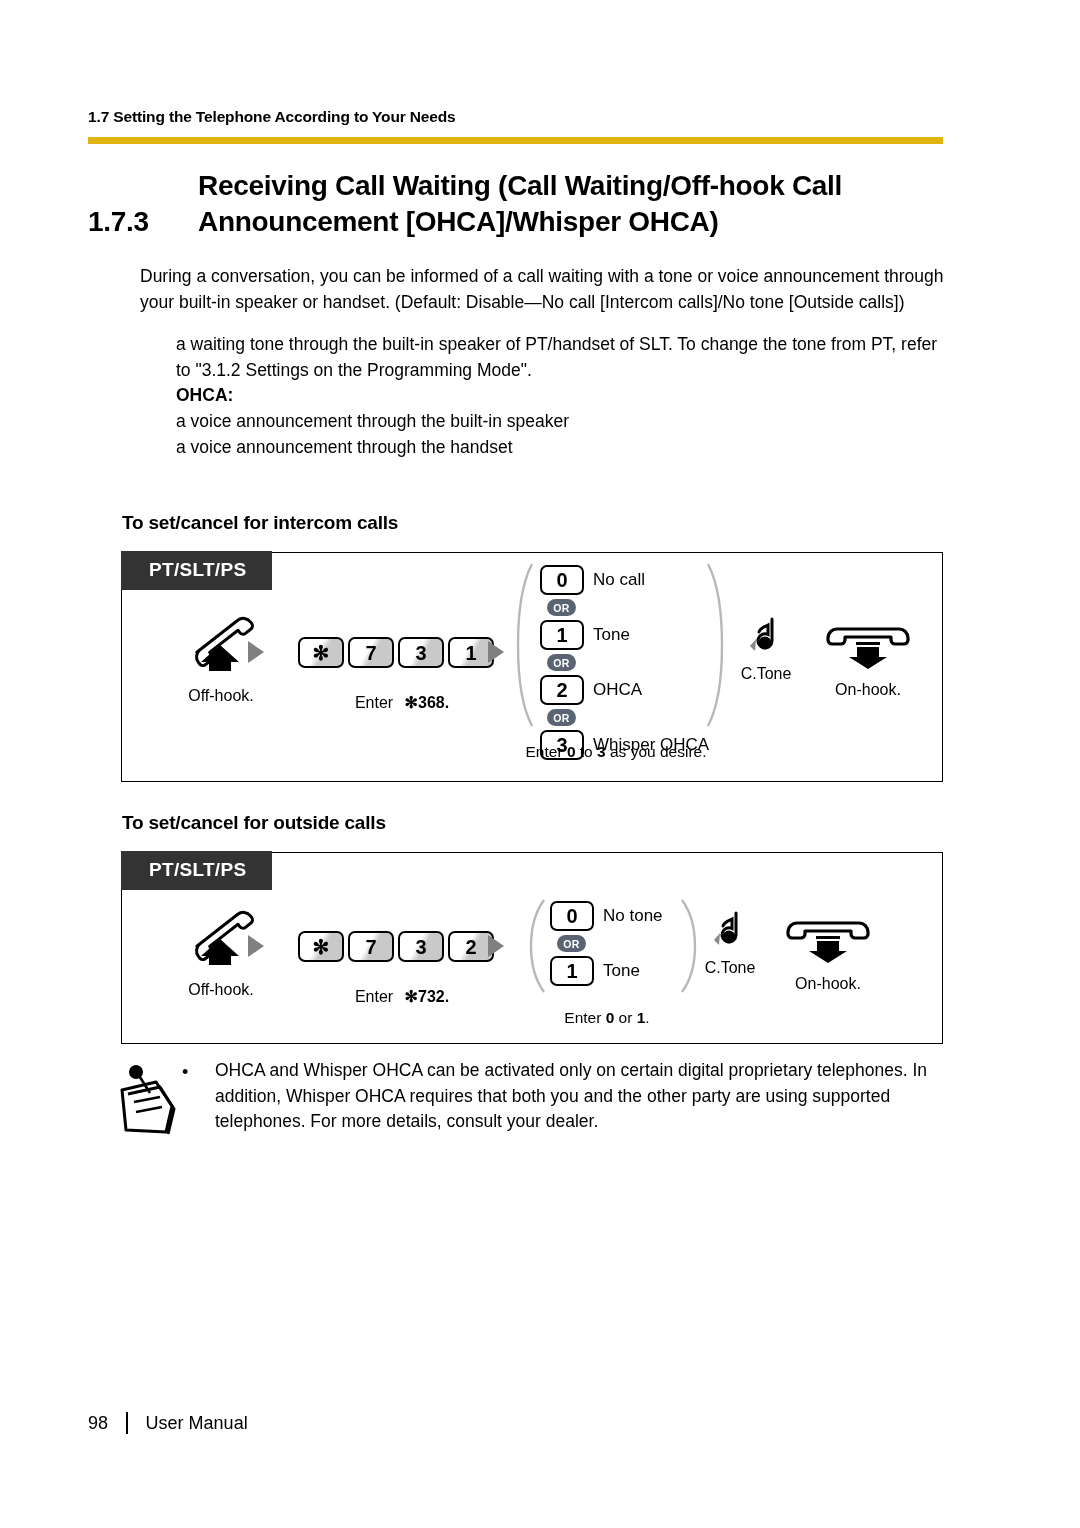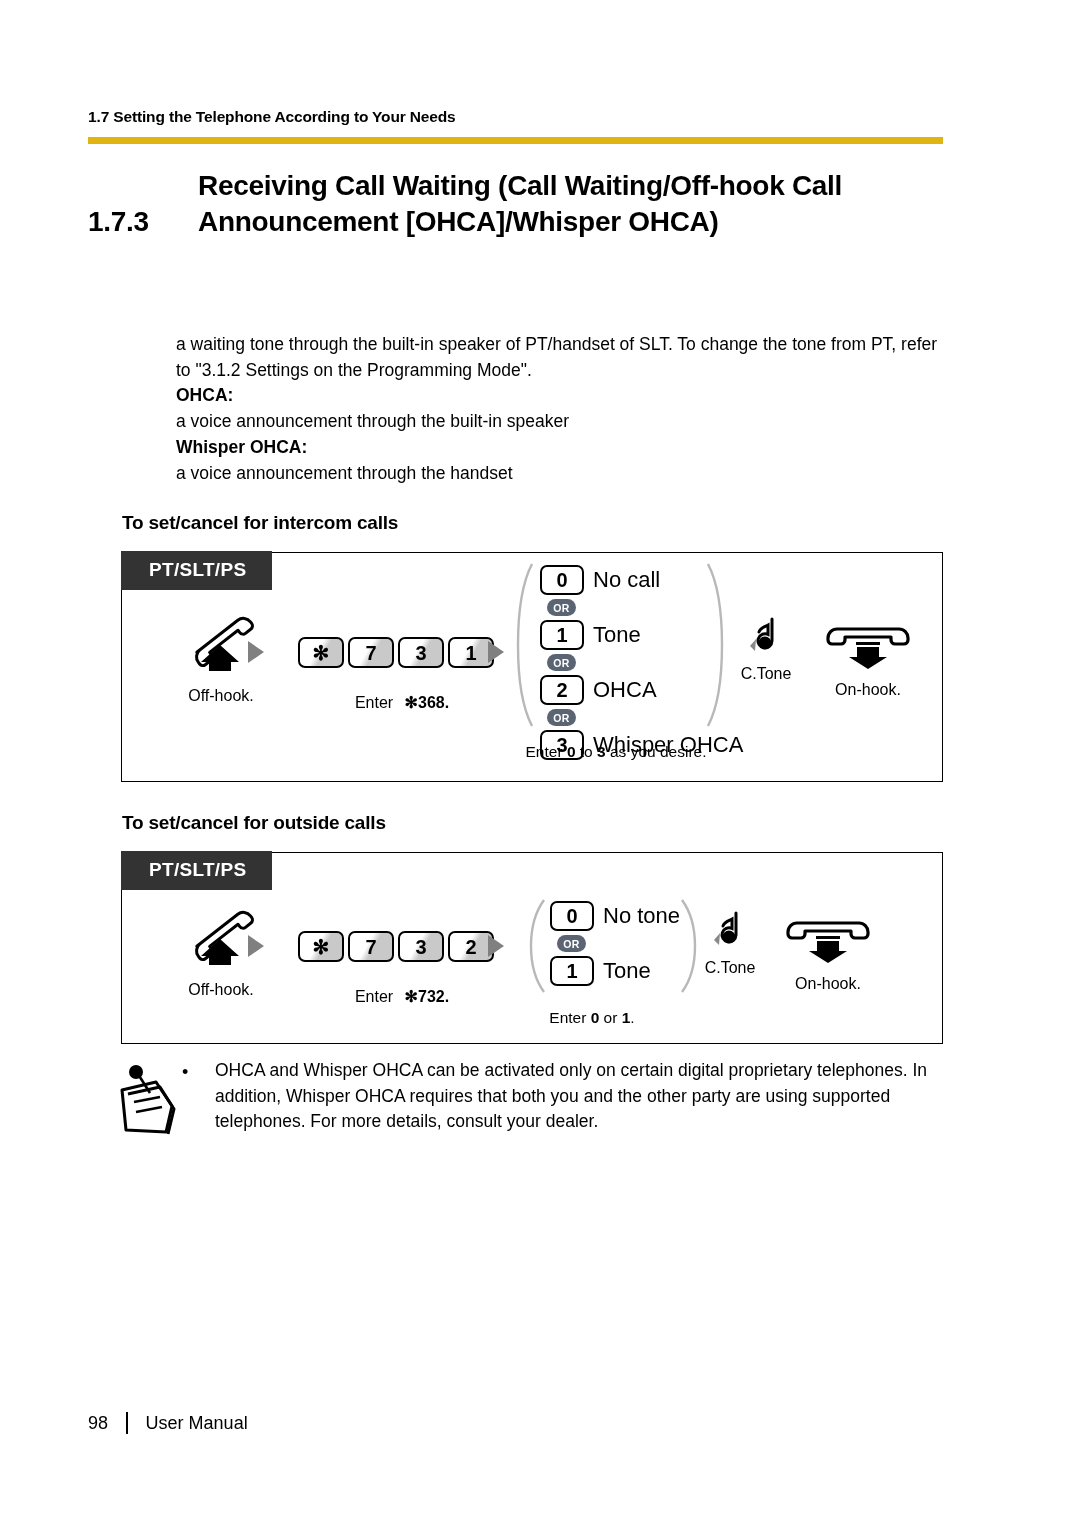--- a/index.html
+++ b/index.html
@@ -196,21 +196,21 @@
     line-height: 1;
     flex: 0 0 auto;
   }
   .optrow {
     display: flex;
     align-items: center;
     gap: 9px;
     height: 30px;
   }
   .optlabel {
-    font-size: 22px;
+    font-size: 17px;
     white-space: nowrap;
   }
   .or-badge {
     width: 29px;
     height: 17px;
     border-radius: 9px;
     background: #5a6472;
     color: #ffffff;
     font-size: 10.5px;
     font-weight: bold;
@@ -288,26 +288,26 @@
   <div class="running-head">1.7 Setting the Telephone According to Your Needs</div>
   <div class="rule"></div>
 
   <div class="title-wrap">
     <div class="title-row">
       <div class="title-num">1.7.3</div>
       <div class="title-text">Receiving Call Waiting (Call Waiting/Off-hook Call Announcement [OHCA]/Whisper OHCA)</div>
     </div>
   </div>
 
+  <div class="intro">During a conversation, you can be informed of a call waiting with a tone or voice announcement through your built-in speaker or handset. (Default: Disable—No call [Intercom calls]/No tone [Outside calls])</div>
 
   <div class="deflist">
     <div class="def">a waiting tone through the built-in speaker of PT/handset of SLT. To change the tone from PT, refer to "3.1.2 Settings on the Programming Mode".</div>
     <div class="term">OHCA:</div>
     <div class="def">a voice announcement through the built-in speaker</div>
-    <div class="term">Whisper OHCA:</div>
     <div class="def">a voice announcement through the handset</div>
   </div>
 
   <div class="subhead" id="subhead-intercom">To set/cancel for intercom calls</div>
 
   <div class="diagram" id="diagram-intercom">
     <div class="dev-tab">PT/SLT/PS</div>
 
     <div class="flow">
 
@@ -434,21 +434,21 @@
           <div class="optkey">0</div>
           <div class="optlabel">No tone</div>
         </div>
         <div class="or-badge">OR</div>
         <div class="optrow">
           <div class="optkey">1</div>
           <div class="optlabel">Tone</div>
         </div>
       </div>
 
-      <div class="hint" style="left:376px; top:156px; width:188px;">
+      <div class="hint" style="left:391px; top:156px; width:188px;">
         <span>Enter </span><span class="b">0</span><span> or </span><span class="b">1</span><span>.</span>
       </div>
 
       <div class="step" style="left:560px; top:56px; width:96px;">
         <svg width="34" height="46" viewBox="0 0 34 46" style="display:block;margin:0 auto 0 30px;">
           <path d="M24 4 v22 a7 7 0 1 1 -4 -6.5 V10 c-4 2 -8 3 -9 7" fill="none" stroke="#000000" stroke-width="3" stroke-linecap="round"></path>
           <circle cx="17" cy="28" r="6.5" fill="#000000"></circle>
           <path d="M8 24 l-1 12 l-5 -5 z" fill="#888888"></path>
         </svg>
         <div class="step-caption" style="margin-top:4px;">C.Tone</div>

